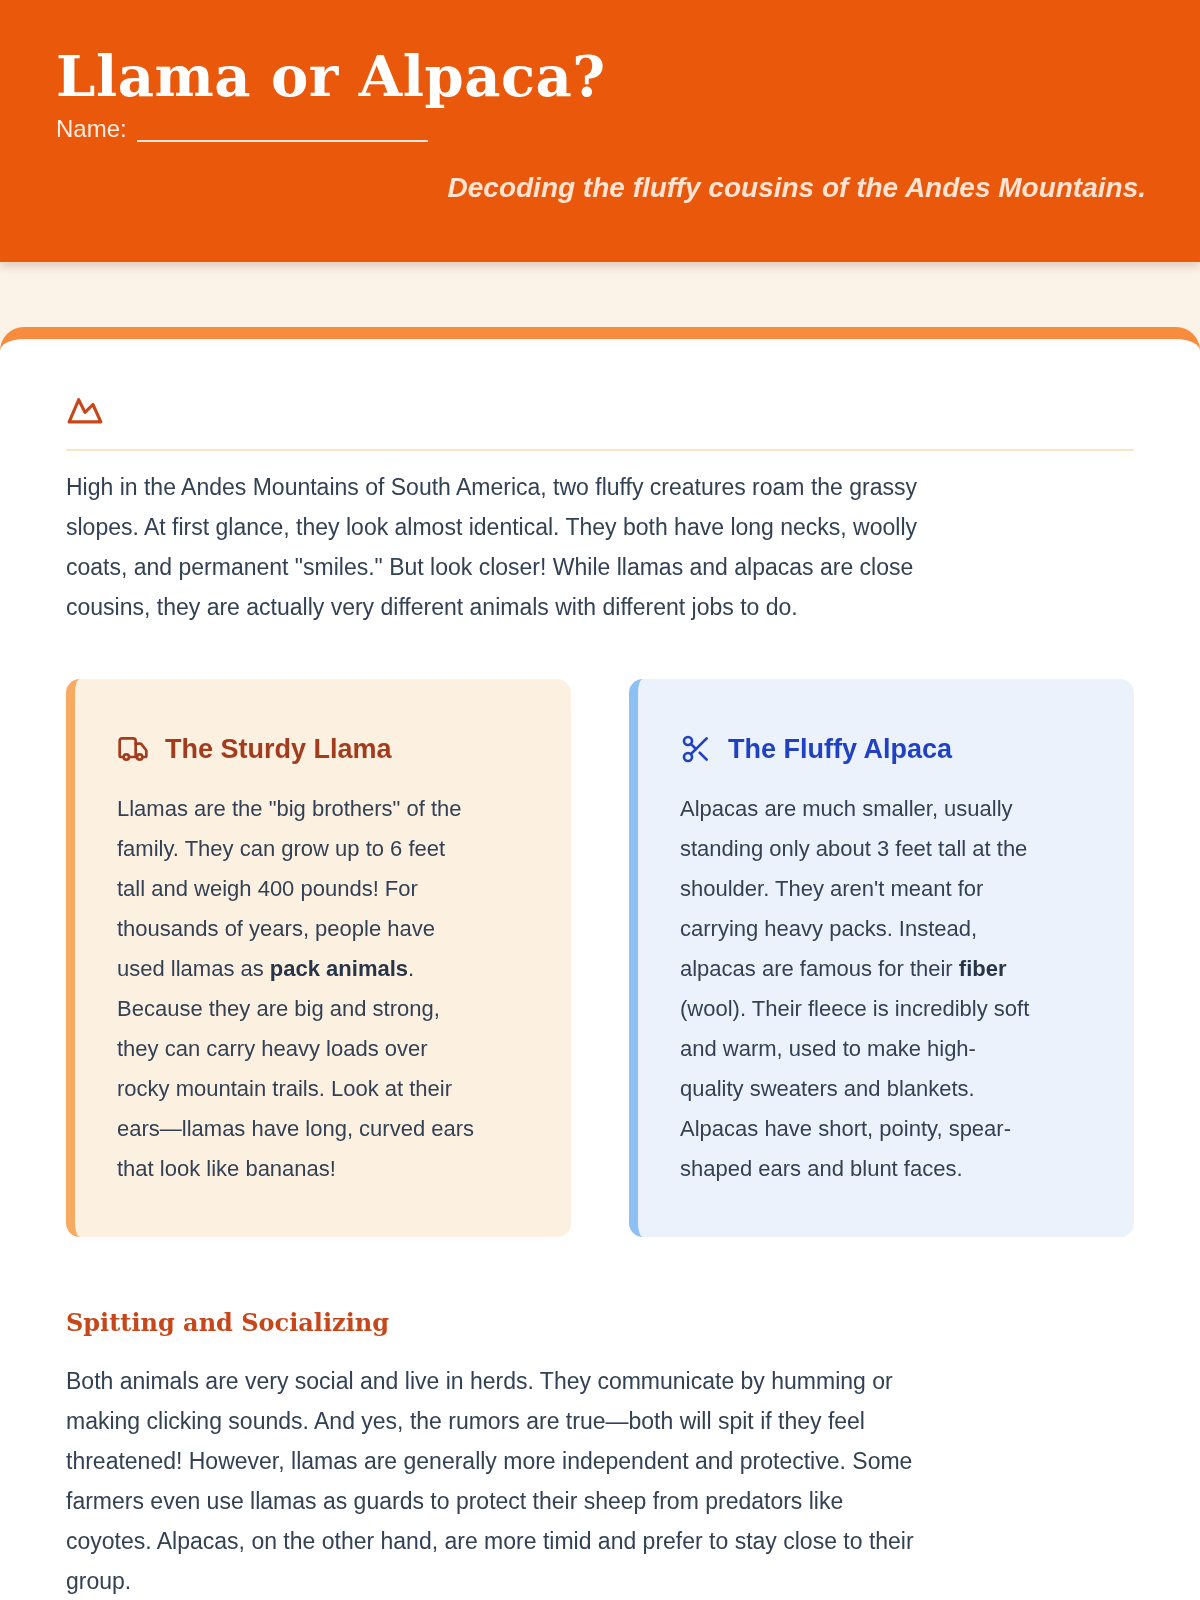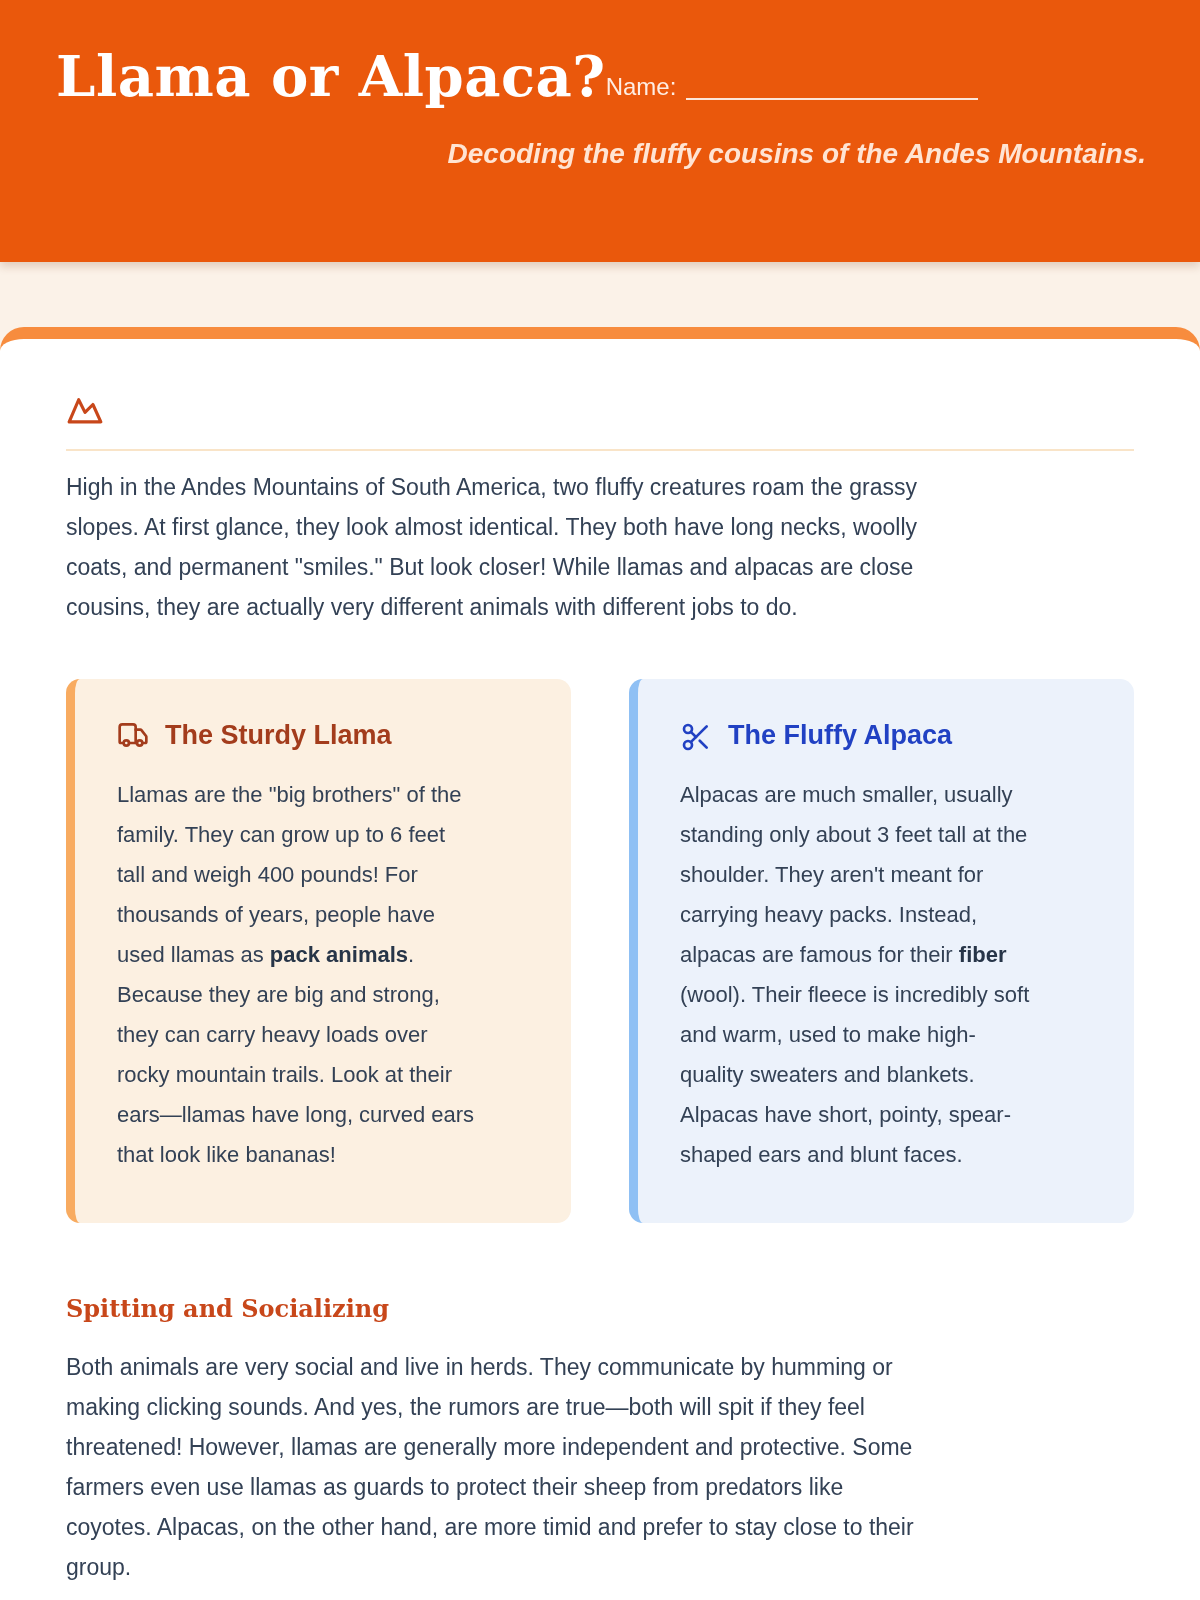--- a/index.html
+++ b/index.html
@@ -16,21 +16,23 @@
   .header {
     background: var(--header_bg);
     height: 262px;
     padding: 46px 54px 0 56px;
     box-shadow: 0 5px 8px rgba(120, 50, 10, 0.18);
     position: relative;
     z-index: 2;
   }
   .header-top {
     display: flex;
+    justify-content: space-between;
     align-items: flex-start;
+    flex-direction: column;
   }
   .page-title {
     font-family: "DejaVu Serif", serif;
     font-weight: bold;
     font-size: 56px;
     line-height: 1.1;
     color: #ffffff;
     letter-spacing: 0.5px;
   }
   .fields {
@@ -43,21 +45,20 @@
   .field {
     display: flex;
     align-items: flex-end;
     gap: 10px;
   }
   .field-label {
     font-size: 24px;
     color: rgba(255, 244, 236, 0.96);
     white-space: nowrap;
     line-height: 1.1;
-    margin-top: 20px;
   }
   .field-line {
     flex: 1;
     border-bottom: 2px solid rgba(255, 255, 255, 0.85);
     height: 24px;
   }
   .subtitle {
     margin-top: 30px;
     text-align: right;
     font-size: 28px;
@@ -108,40 +109,40 @@
   
   .cards {
     margin-top: 52px;
     display: flex;
     gap: 58px;
     align-items: stretch;
   }
   .card {
     flex: 1;
     border-radius: 14px;
-    padding: 38px 42px 48px 42px;
+    padding: 52px 42px 48px 42px;
   }
   .card-llama {
     background: var(--llama_bg);
     border-left: 9px solid var(--llama_border);
   }
   .card-alpaca {
     background: var(--alpaca_bg);
     border-left: 9px solid var(--alpaca_border);
   }
   .card-title {
     display: flex;
     align-items: center;
     gap: 16px;
     font-size: 27px;
     font-weight: bold;
     line-height: 36px;
   }
   .card-llama .card-title { color: var(--llama_title); }
-  .card-alpaca .card-title { color: var(--alpaca_title); align-items: flex-end; }
+  .card-alpaca .card-title { color: var(--alpaca_title); }
   .card-text {
     margin-top: 22px;
     font-size: 22px;
     line-height: 40px;
     color: var(--body_text);
     white-space: pre-line;
   }
   .card-text strong { font-weight: bold; color: #273548; }
 
   .section-block { margin-top: 64px; }

